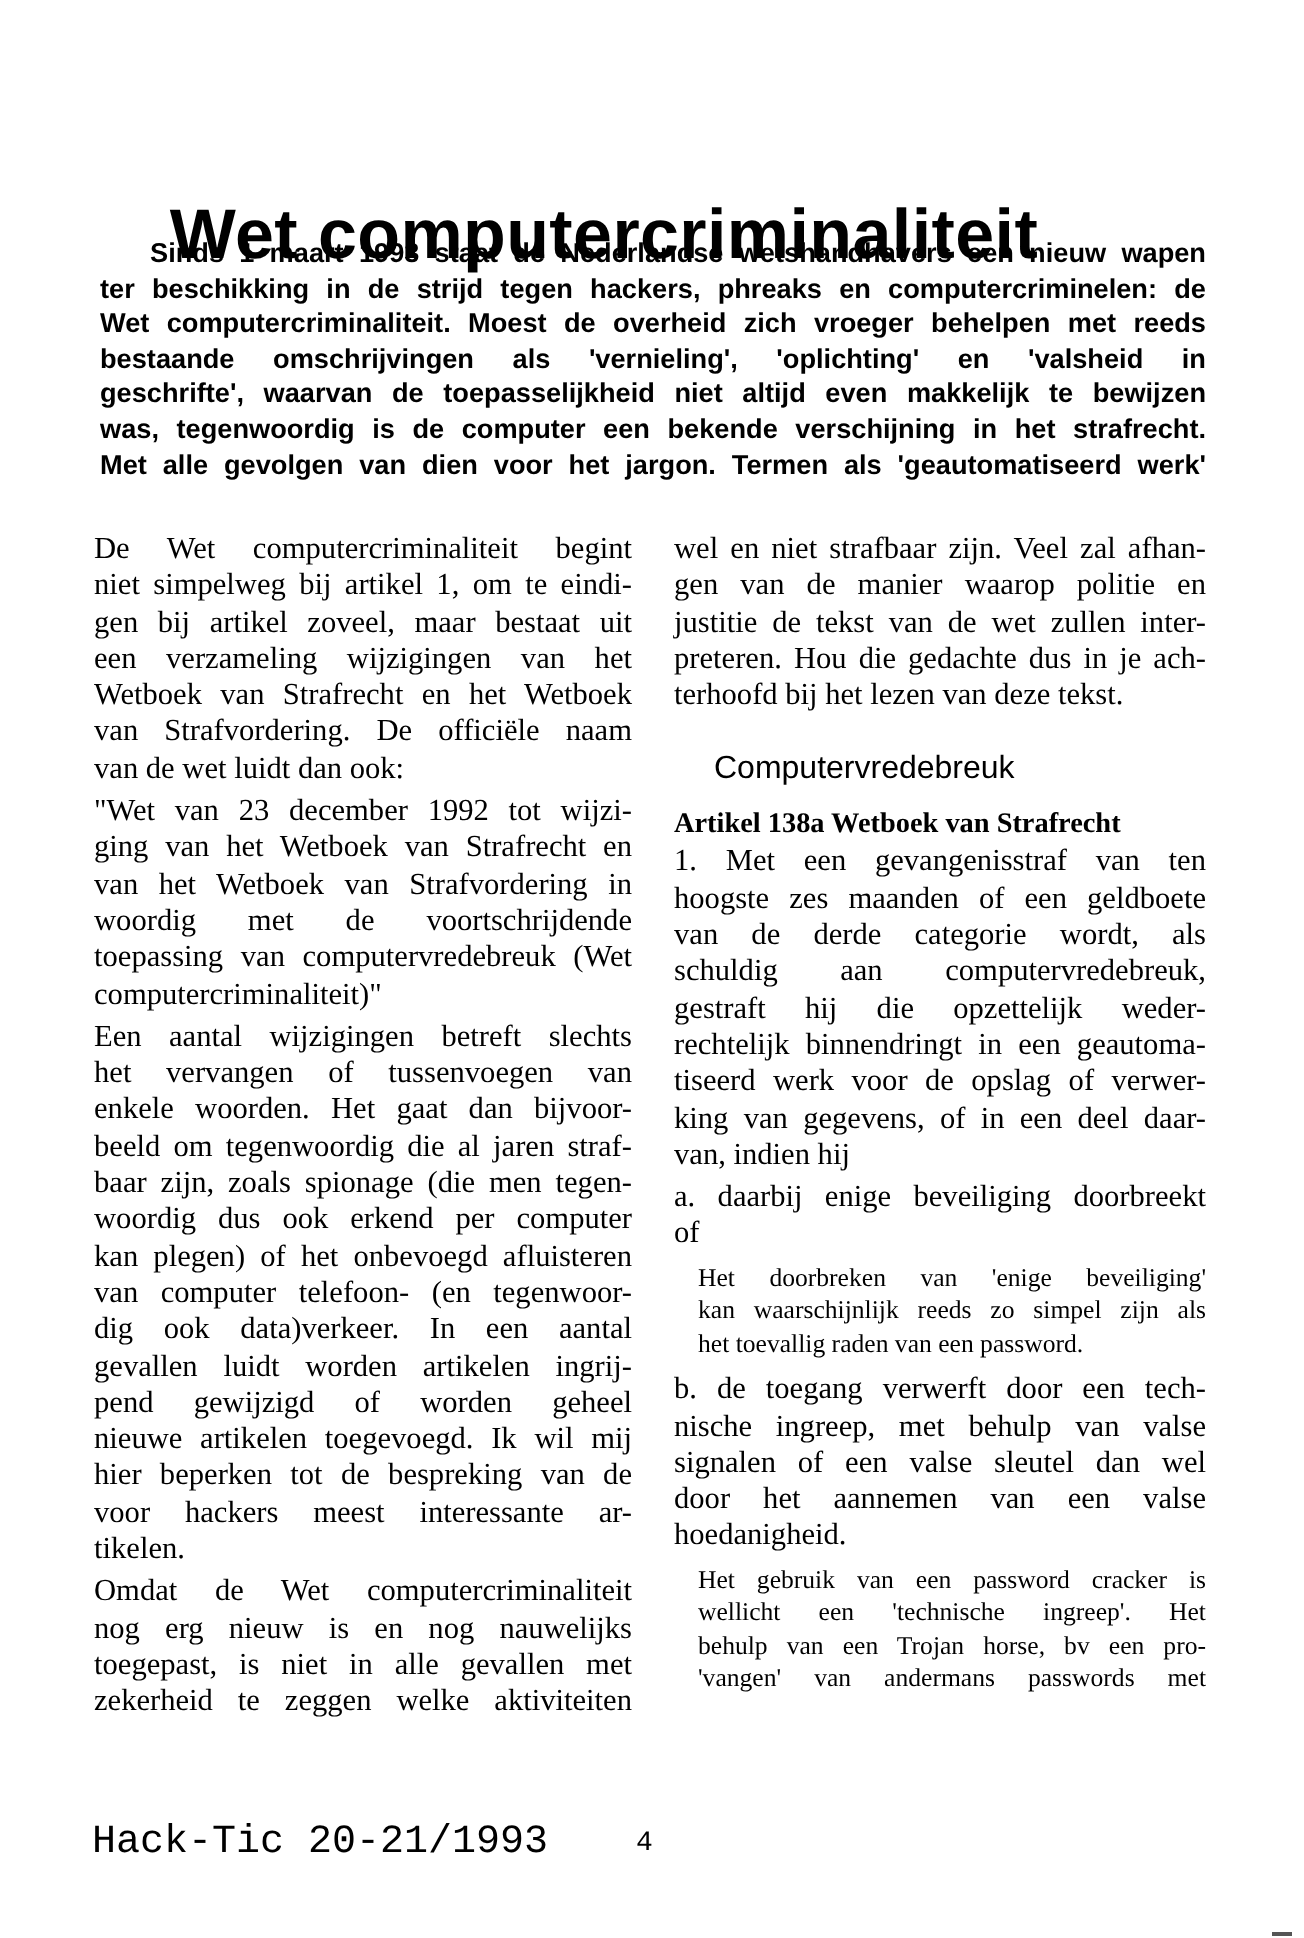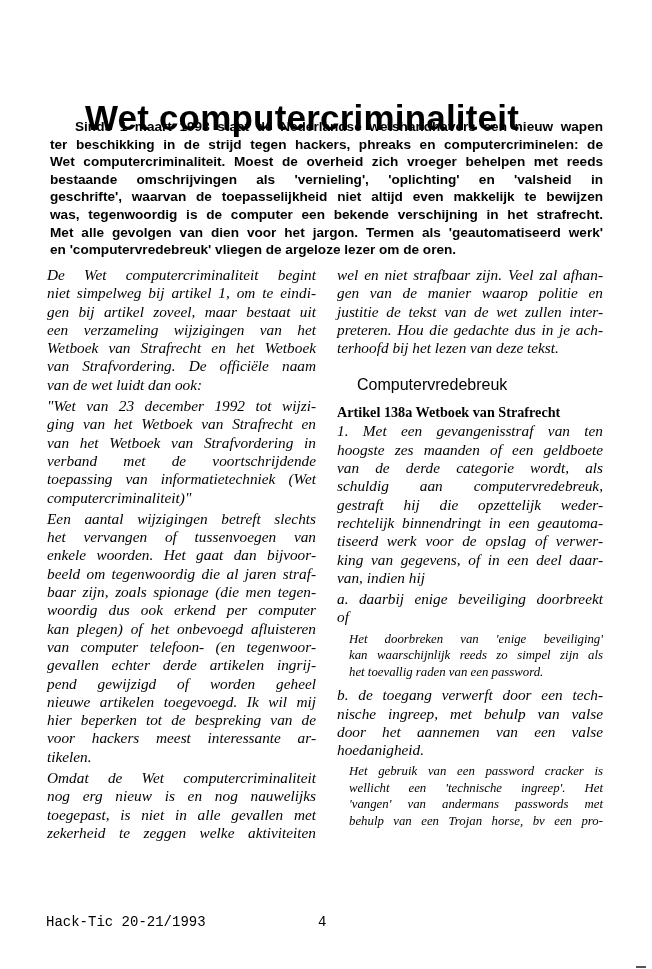--- a/index.html
+++ b/index.html
@@ -15,81 +15,81 @@
     line-height: 17.6px; text-align: justify; text-align-last: left;
   }
   .intro .line { display: block; text-align: justify; text-align-last: justify; white-space: nowrap; }
   .intro .line.last { text-align-last: left; }
   .intro .line.indent { padding-left: 25px; }
   .col {
     position: absolute; font-family: "Liberation Serif", serif; font-size: 15.3px; line-height: 18.3px;
   }
   .col-left { left: 47px; top: 266px; width: 269px; }
   .col-right { left: 337px; top: 266px; width: 266px; }
-  .ln { display: block; white-space: nowrap; text-align: justify; text-align-last: justify; font-style: italic; }
+  .ln { display: block; white-space: nowrap; text-align: justify; text-align-last: justify; }
   .ln.last { text-align-last: left; }
   .para { margin-bottom: 3px; }
   .subhead {
     font-family: "Liberation Sans", sans-serif; font-size: 16px; line-height: 24px;
     margin: 16px 0 6px 20px;
   }
   .article-head { font-weight: bold; font-size: 14.2px; line-height: 18px; margin-bottom: 1px; }
   .note { font-size: 12.8px; line-height: 16.5px; padding-left: 12px; margin: 4px 0 6px 0; }
   .note .ln { }
   .footer {
     position: absolute; top: 914px; left: 46px;
-    font-family: "Liberation Mono", monospace; font-size: 14px; line-height: 16px;
+    font-family: "Liberation Mono", monospace; font-size: 20px; line-height: 16px;
   }
   .page-num { position: absolute; top: 914px; left: 318px; font-family: "Liberation Mono", monospace; font-size: 14px; line-height: 16px; }
   .scan-mark { position: absolute; left: 636px; top: 966px; width: 10px; height: 2px; background: #555; }
 </style>
 </head>
 <body>
 
 <div class="title">Wet computercriminaliteit</div>
 
 <div class="intro">
   <span class="line indent">Sinds 1 maart 1993 staat de Nederlandse wetshandhavers een nieuw wapen</span>
   <span class="line">ter beschikking in de strijd tegen hackers, phreaks en computercriminelen: de</span>
   <span class="line">Wet computercriminaliteit. Moest de overheid zich vroeger behelpen met reeds</span>
   <span class="line">bestaande omschrijvingen als 'vernieling', 'oplichting' en 'valsheid in</span>
   <span class="line">geschrifte', waarvan de toepasselijkheid niet altijd even makkelijk te bewijzen</span>
   <span class="line">was, tegenwoordig is de computer een bekende verschijning in het strafrecht.</span>
   <span class="line">Met alle gevolgen van dien voor het jargon. Termen als 'geautomatiseerd werk'</span>
-  <span class="line last">en 'computervredebreuk' vliegen de argeloze lezer om de oren.</span>
 </div>
 
 <div class="col col-left">
   <div class="para">
     <span class="ln">De Wet computercriminaliteit begint</span>
     <span class="ln">niet simpelweg bij artikel 1, om te eindi-</span>
     <span class="ln">gen bij artikel zoveel, maar bestaat uit</span>
     <span class="ln">een verzameling wijzigingen van het</span>
     <span class="ln">Wetboek van Strafrecht en het Wetboek</span>
     <span class="ln">van Strafvordering. De officiële naam</span>
     <span class="ln last">van de wet luidt dan ook:</span>
   </div>
   <div class="para">
     <span class="ln">"Wet van 23 december 1992 tot wijzi-</span>
     <span class="ln">ging van het Wetboek van Strafrecht en</span>
     <span class="ln">van het Wetboek van Strafvordering in</span>
-    <span class="ln">verband met de voortschrijdende</span>
-    <span class="ln">toepassing van informatietechniek (Wet</span>
+    <span class="ln">woordig met de voortschrijdende</span>
+    <span class="ln">toepassing van computervredebreuk (Wet</span>
     <span class="ln last">computercriminaliteit)"</span>
   </div>
   <div class="para">
     <span class="ln">Een aantal wijzigingen betreft slechts</span>
     <span class="ln">het vervangen of tussenvoegen van</span>
     <span class="ln">enkele woorden. Het gaat dan bijvoor-</span>
     <span class="ln">beeld om tegenwoordig die al jaren straf-</span>
     <span class="ln">baar zijn, zoals spionage (die men tegen-</span>
     <span class="ln">woordig dus ook erkend per computer</span>
     <span class="ln">kan plegen) of het onbevoegd afluisteren</span>
     <span class="ln">van computer telefoon- (en tegenwoor-</span>
-    <span class="ln">gevallen echter derde artikelen ingrij-</span>
+    <span class="ln">dig ook data)verkeer. In een aantal</span>
+    <span class="ln">gevallen luidt worden artikelen ingrij-</span>
     <span class="ln">pend gewijzigd of worden geheel</span>
     <span class="ln">nieuwe artikelen toegevoegd. Ik wil mij</span>
     <span class="ln">hier beperken tot de bespreking van de</span>
     <span class="ln">voor hackers meest interessante ar-</span>
     <span class="ln last">tikelen.</span>
   </div>
   <div class="para">
     <span class="ln">Omdat de Wet computercriminaliteit</span>
     <span class="ln">nog erg nieuw is en nog nauwelijks</span>
     <span class="ln">toegepast, is niet in alle gevallen met</span>
@@ -128,27 +128,28 @@
 
   <div class="note">
     <span class="ln">Het doorbreken van 'enige beveiliging'</span>
     <span class="ln">kan waarschijnlijk reeds zo simpel zijn als</span>
     <span class="ln last">het toevallig raden van een password.</span>
   </div>
 
   <div class="para">
     <span class="ln">b. de toegang verwerft door een tech-</span>
     <span class="ln">nische ingreep, met behulp van valse</span>
+    <span class="ln">signalen of een valse sleutel dan wel</span>
     <span class="ln">door het aannemen van een valse</span>
     <span class="ln last">hoedanigheid.</span>
   </div>
 
   <div class="note">
     <span class="ln">Het gebruik van een password cracker is</span>
     <span class="ln">wellicht een 'technische ingreep'. Het</span>
+    <span class="ln">behulp van een Trojan horse, bv een pro-</span>
     <span class="ln">'vangen' van andermans passwords met</span>
-    <span class="ln">behulp van een Trojan horse, bv een pro-</span>
   </div>
 </div>
 
 <div class="footer">Hack-Tic 20-21/1993</div>
 <div class="page-num">4</div>
 <div class="scan-mark"></div>
 
 </body></html>

